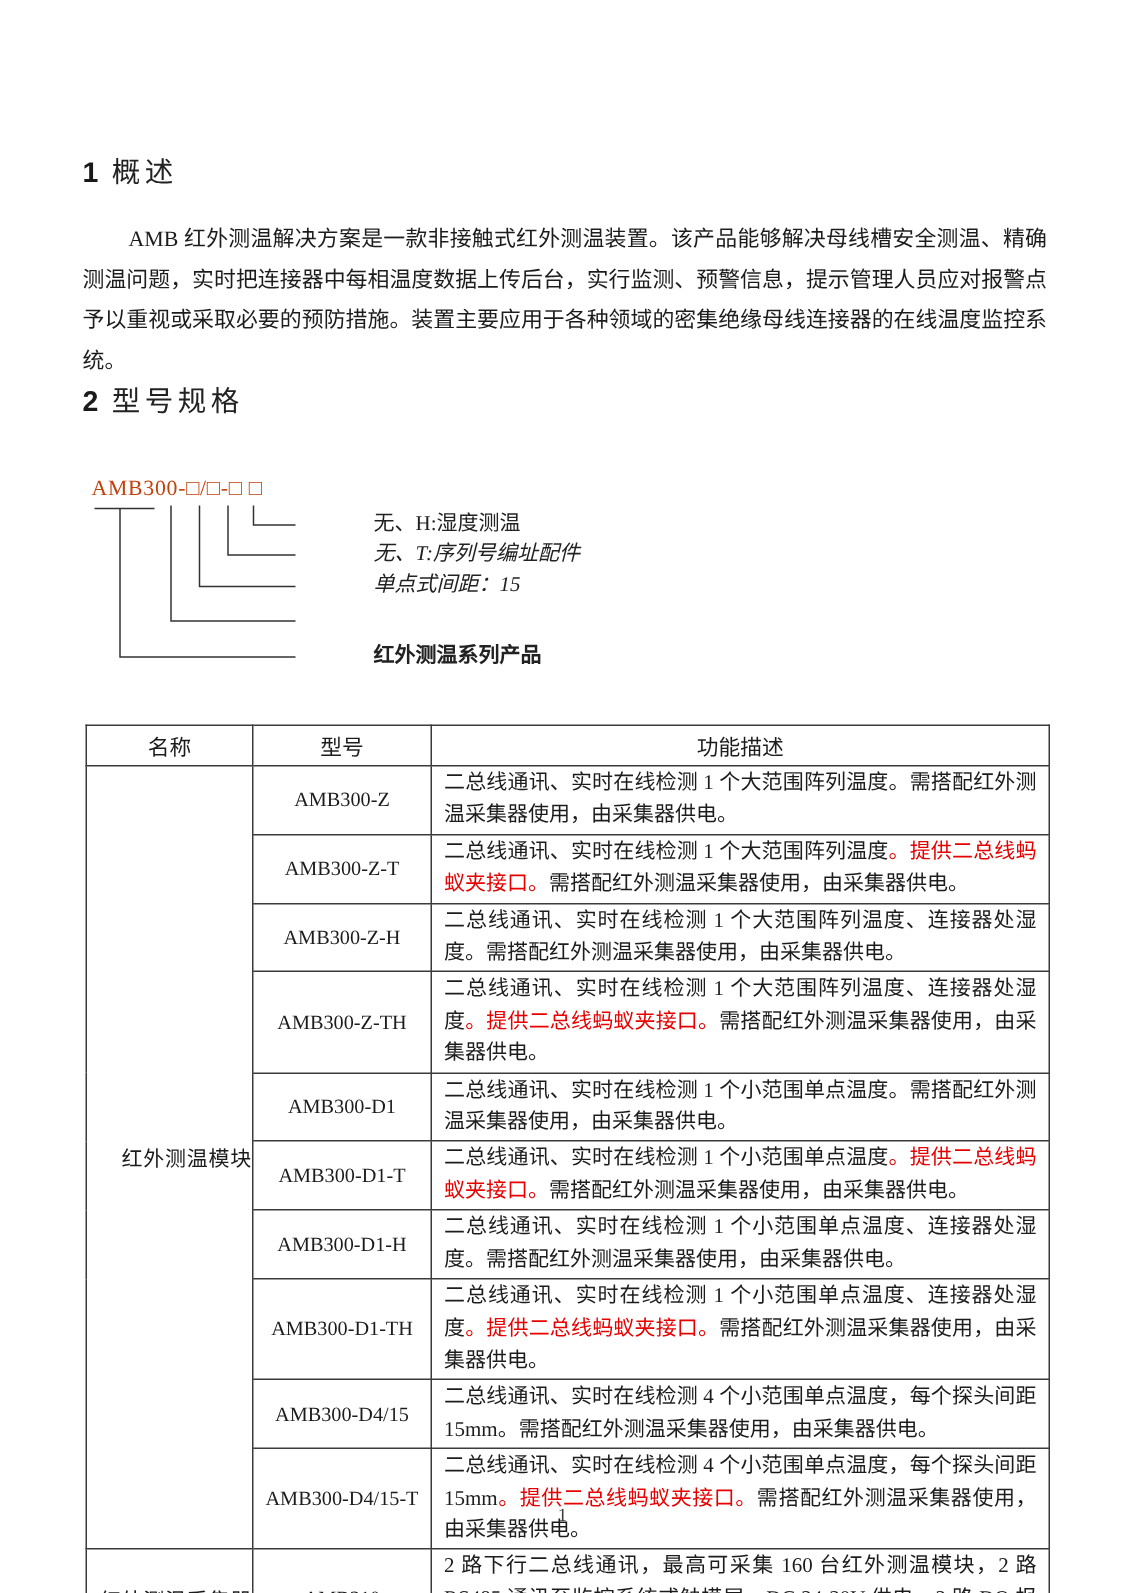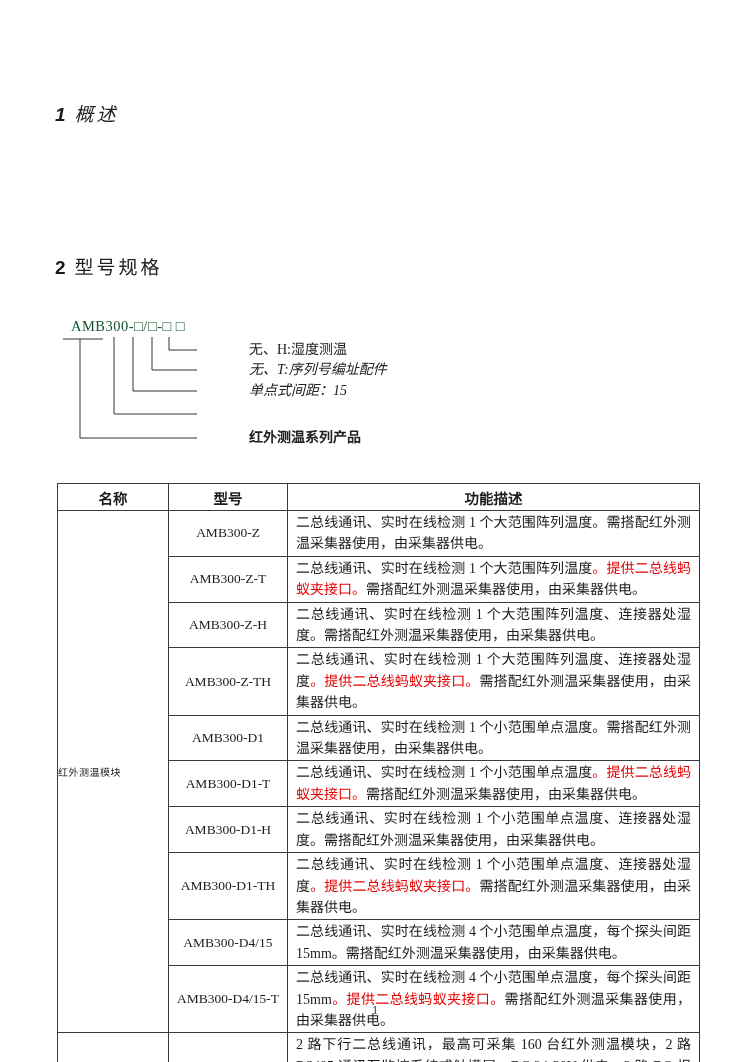--- a/index.html
+++ b/index.html
@@ -17,37 +17,37 @@
   .sec-heading {
     position:absolute; left:55px;
     font-size:19px; color:#222;
     letter-spacing:3px;
     white-space:nowrap;
   }
   .sec-heading .h-num {
     font-family:"Liberation Sans","DejaVu Sans",sans-serif;
     font-weight:bold; letter-spacing:0; margin-right:9px; color:#1a1a1a;
   }
-  #heading-overview { top:99px;font-style:italic; }
+  #heading-overview { top:99px; }
   #heading-models  { top:252px; }
 
   
   .overview-para {
     position:absolute; left:55px; top:147px; width:643px;
     font-size:14.6px; line-height:27px;
     text-align:justify; text-indent:2.1em;
     color:#1c1c1c;
   }
 
   
   .diagram { position:absolute; left:55px; top:318px; width:430px; height:142px; }
   .diagram svg { position:absolute; left:0; top:0; }
   .model-code {
     position:absolute; left:6px; top:0;
-    font-size:14.5px; letter-spacing:0.5px; color:#14532d; white-space:nowrap;margin-left:10px;
+    font-size:14.5px; letter-spacing:0.5px; color:#c2410c; white-space:nowrap;
   }
   .diagram-label {
     position:absolute; left:147px;
     font-size:14px; line-height:20px; color:#222; white-space:nowrap;margin-left:47px;
   }
   .dl-0 { top:22px; }
   .dl-1 { top:42px;font-style:italic; }
   .dl-2 { top:63px;font-style:italic; }
   .dl-3 { top:86px; }
   .dl-4 { top:110px;font-weight:bold; }
@@ -55,26 +55,26 @@
   
   .table-wrap { position:absolute; left:57px; top:483px; width:642px; }
   table.models {
     width:100%; border-collapse:collapse; table-layout:fixed;
     border:1.5px solid #3b3b3b;
   }
   table.models th, table.models td {
     border:1px solid #3b3b3b;
   }
   table.models th {
-    height:27px; font-weight:bold; font-size:14.5px;
+    height:27px; font-weight:normal; font-size:14.5px;
     text-align:center; vertical-align:middle; color:#1c1c1c;
   }
   td.name-cell {
-    text-align:left; vertical-align:middle;
-    font-size:10px; color:#1c1c1c; letter-spacing:0.5px;
+    text-align:right; vertical-align:middle;
+    font-size:14px; color:#1c1c1c; letter-spacing:0.5px;
   }
   td.model-cell {
     text-align:center; vertical-align:middle;
     font-size:13.5px; height:43px; color:#1c1c1c;
   }
   td.desc-cell {
     padding:1px 8px; font-size:14px; line-height:21.4px;
     text-align:justify; vertical-align:middle; color:#1c1c1c;
   }
   .red { color:var(--accent-red,#e60000); }
@@ -87,20 +87,21 @@
 </style>
 </head>
 <body>
 
 <div class="page">
 
   <div class="sec-heading" id="heading-overview">
     <span class="h-num">1</span><span>概述</span>
   </div>
 
+  <p class="overview-para">AMB 红外测温解决方案是一款非接触式红外测温装置。该产品能够解决母线槽安全测温、精确测温问题，实时把连接器中每相温度数据上传后台，实行监测、预警信息，提示管理人员应对报警点予以重视或采取必要的预防措施。装置主要应用于各种领域的密集绝缘母线连接器的在线温度监控系统。</p>
 
   <div class="sec-heading" id="heading-models">
     <span class="h-num">2</span><span>型号规格</span>
   </div>
 
   <div class="diagram">
     <svg width="430" height="142" viewBox="0 0 430 142">
       <g stroke="#333333" stroke-width="1" fill="none">
         <path d="M8 21 H48"></path>
         <path d="M25 21 V120 H142"></path>

